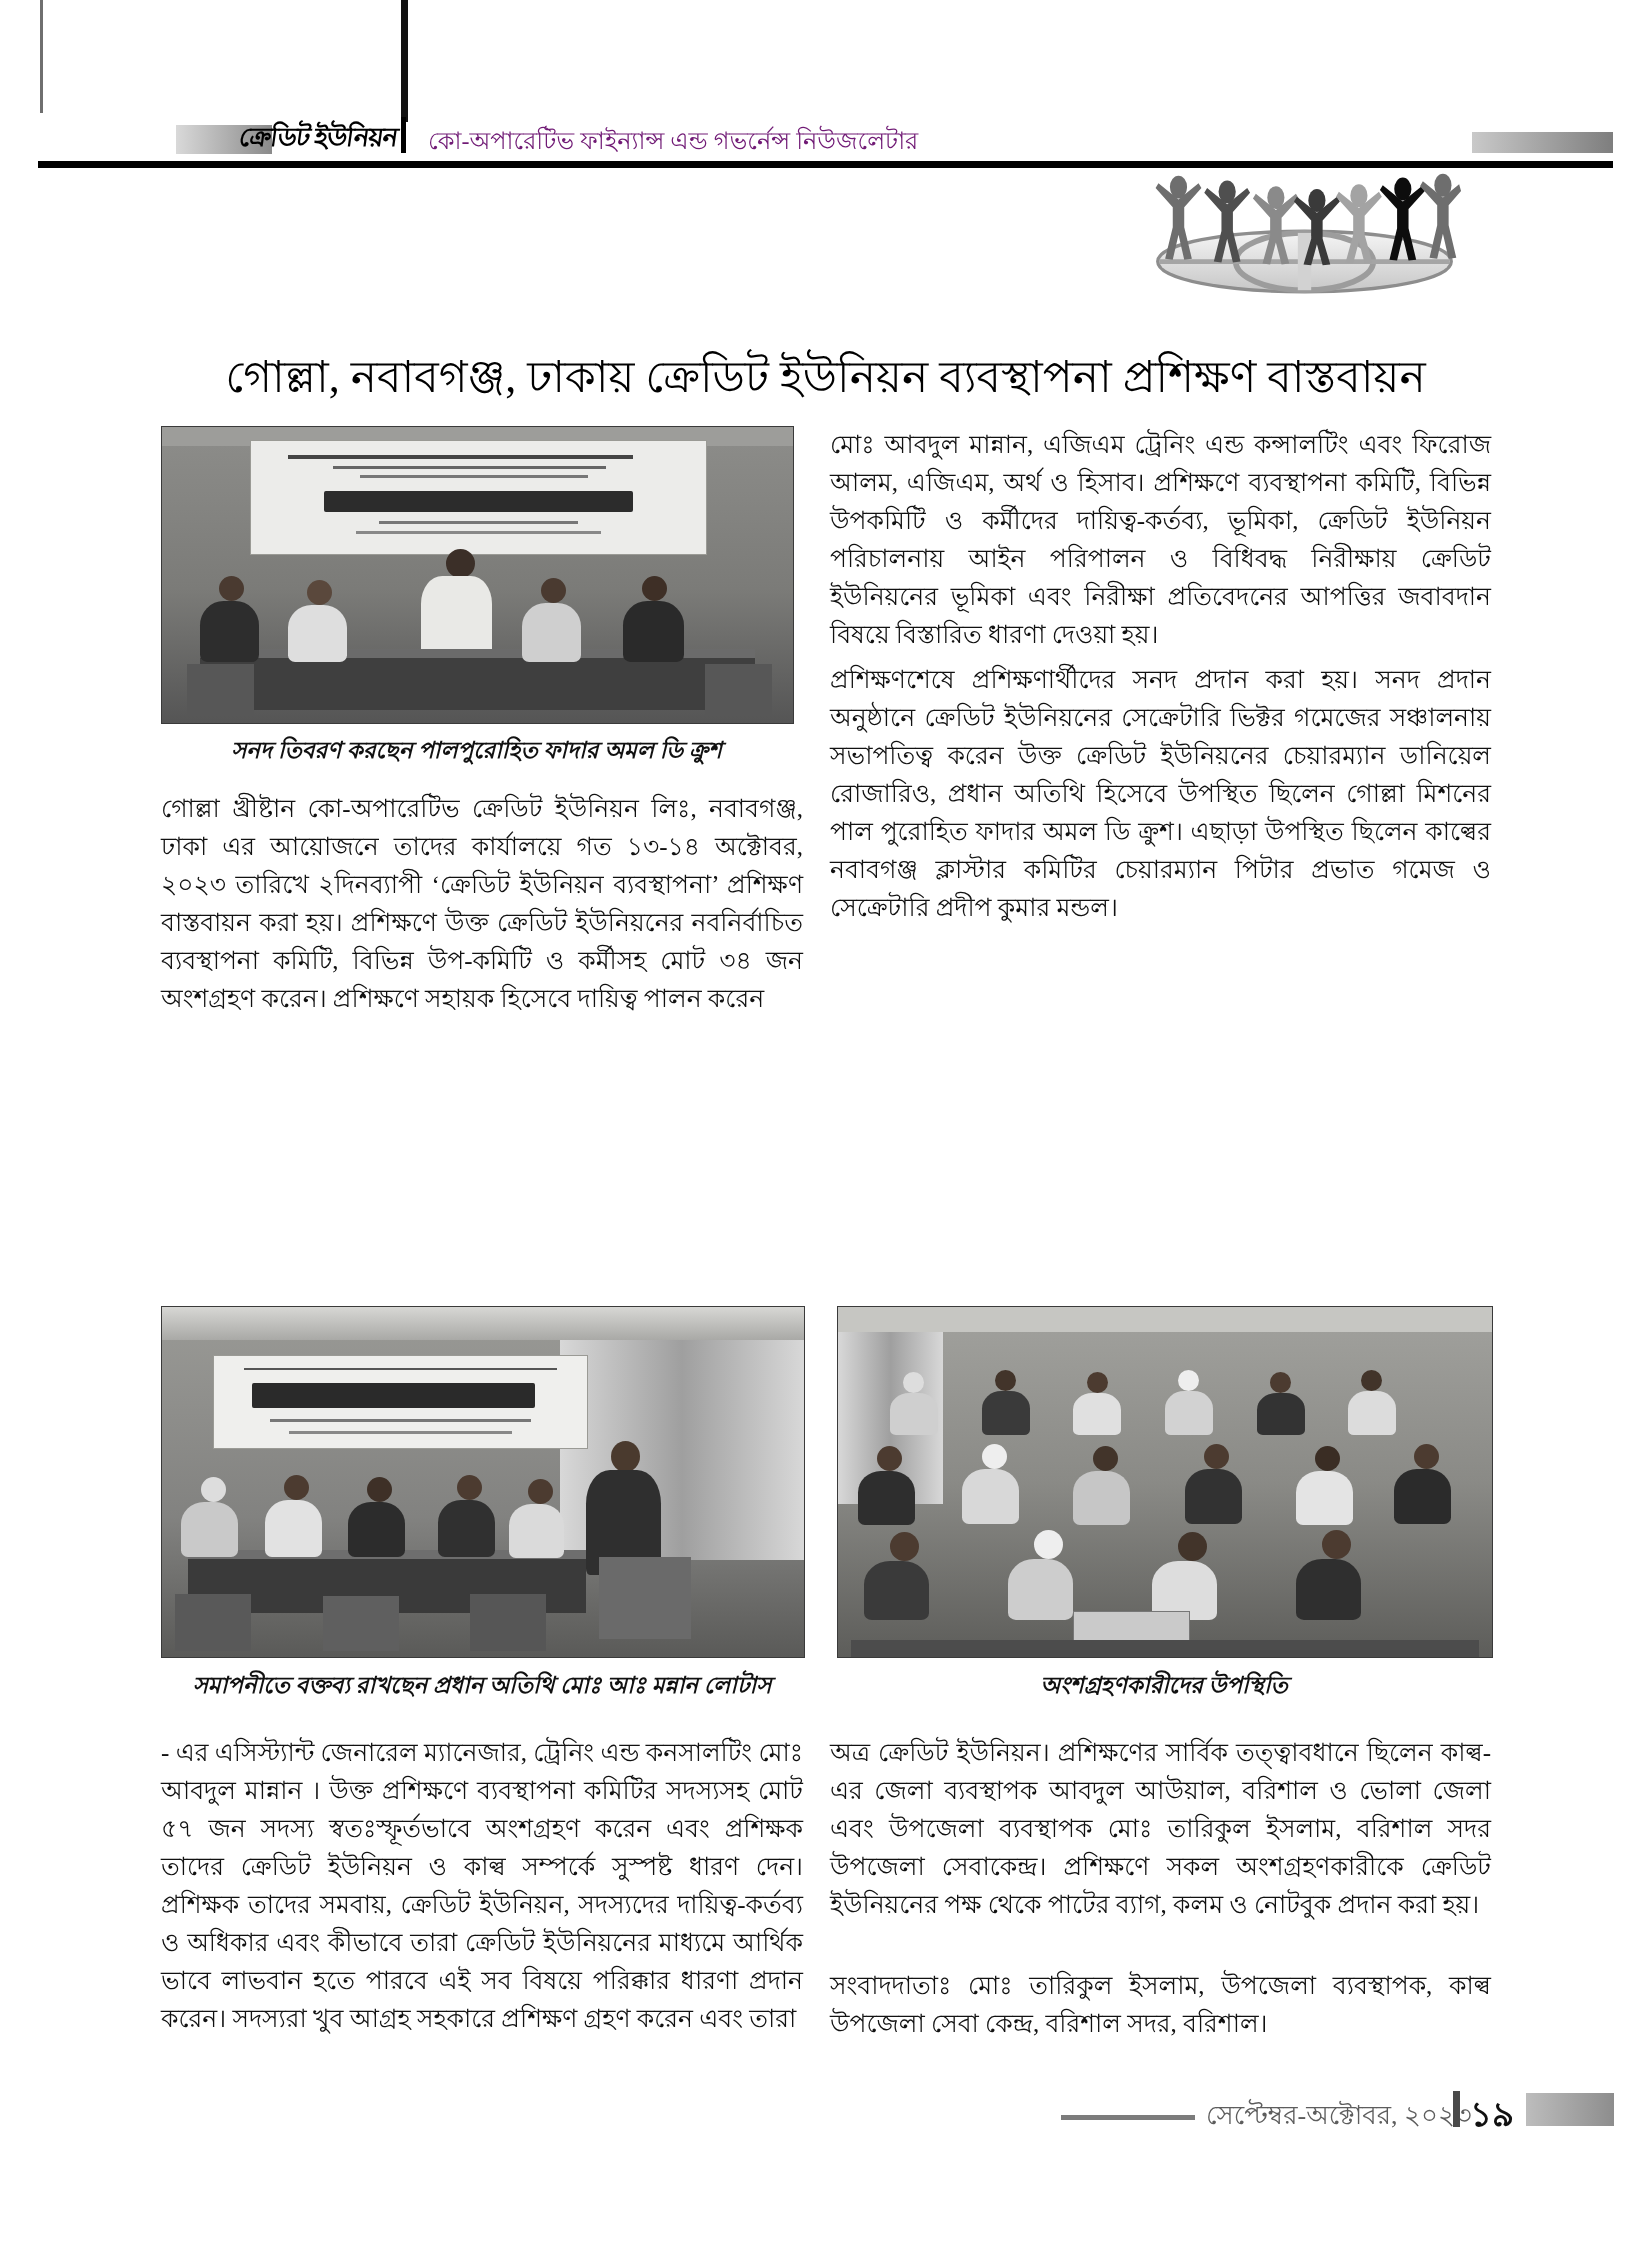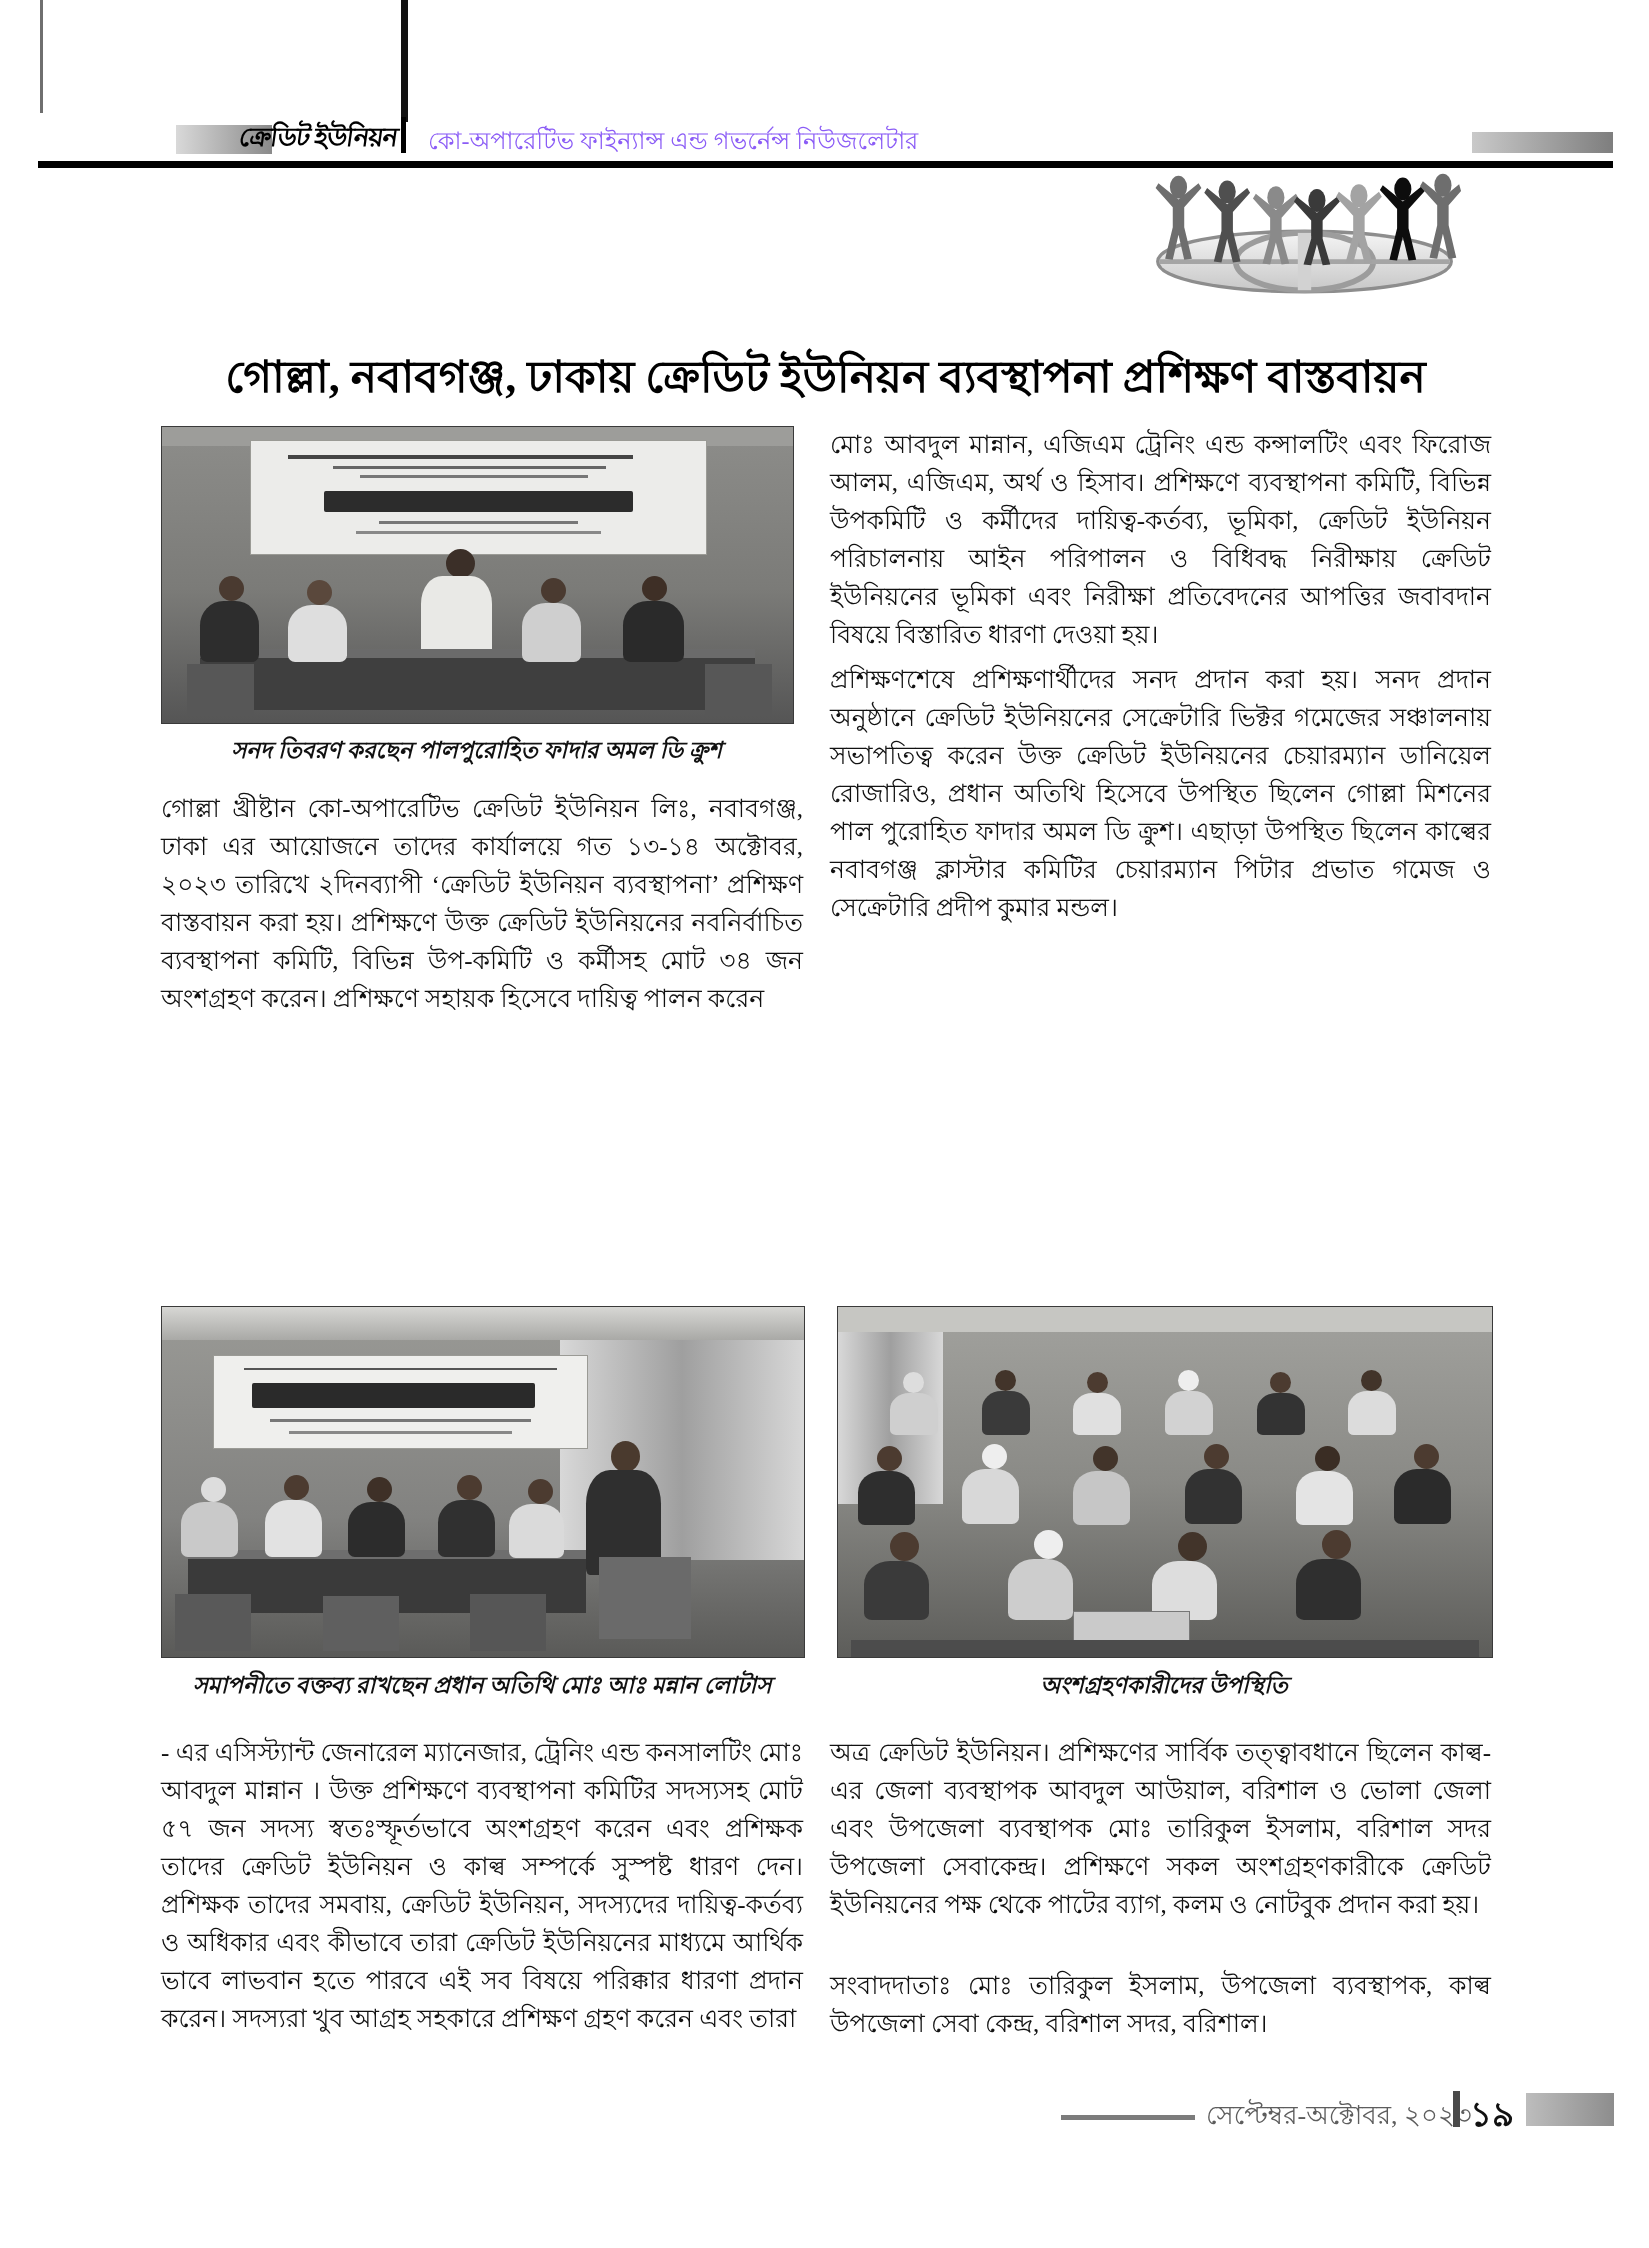--- a/index.html
+++ b/index.html
@@ -55,21 +55,21 @@
   .mast-divider {
     position: absolute;
     left: 401px; top: 3.8px;
     width: 4.8px; height: 36px;
     background: #000;
   }
   .mast-sub {
     position: absolute;
     left: 428px; top: 8.6px;
     font-size: 24px;
-    color: #8b5cf6;
+    color: #701a75;
   }
   .mast-rule {
     position: absolute;
     left: 38px; top: 161px;
     width: 1575px; height: 6.7px;
     background: #000;
   }
   .mast-rule-right {
     position: absolute;
     left: 1472px; top: 132px;
@@ -118,21 +118,21 @@
     left: 1147px; top: 168px;
     width: 315px; height: 126px;
   }
 
   
   .headline {
     position: absolute;
     text-align: center;
     width: 1575px;
     left: 38px;
-    font-weight: bold;
+    font-weight: normal;
     color: #000;
     white-space: nowrap;
   }
   #headline-1 { top: 344px; font-size: 44px; }
   #headline-2 { top: 1061px; font-size: 44px; }
 
   
   .col {
     position: absolute;
     font-size: 25px;

